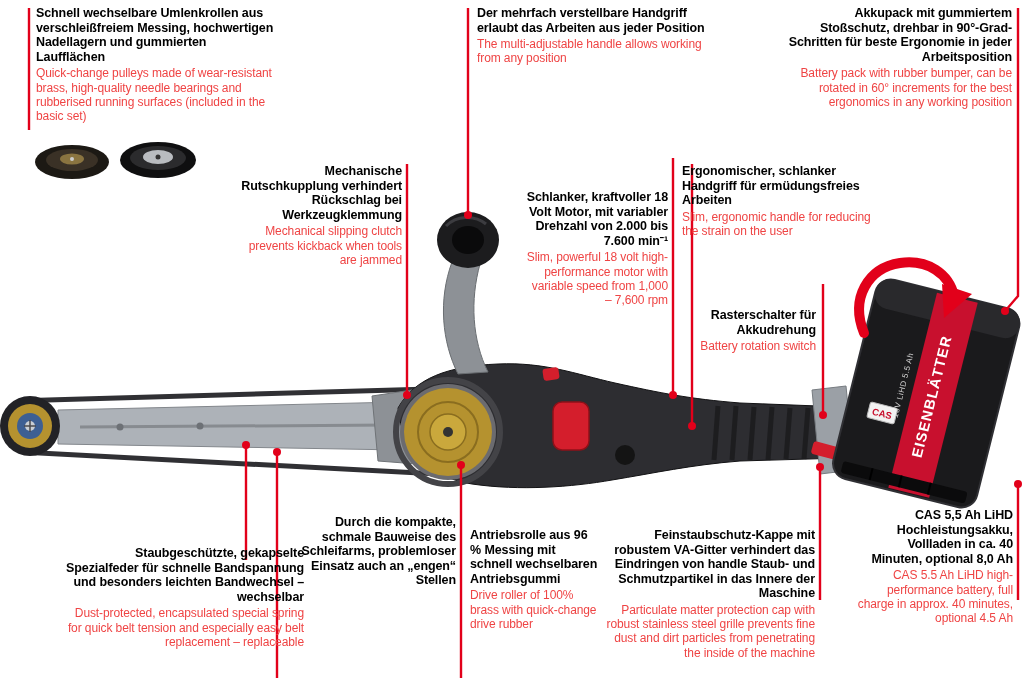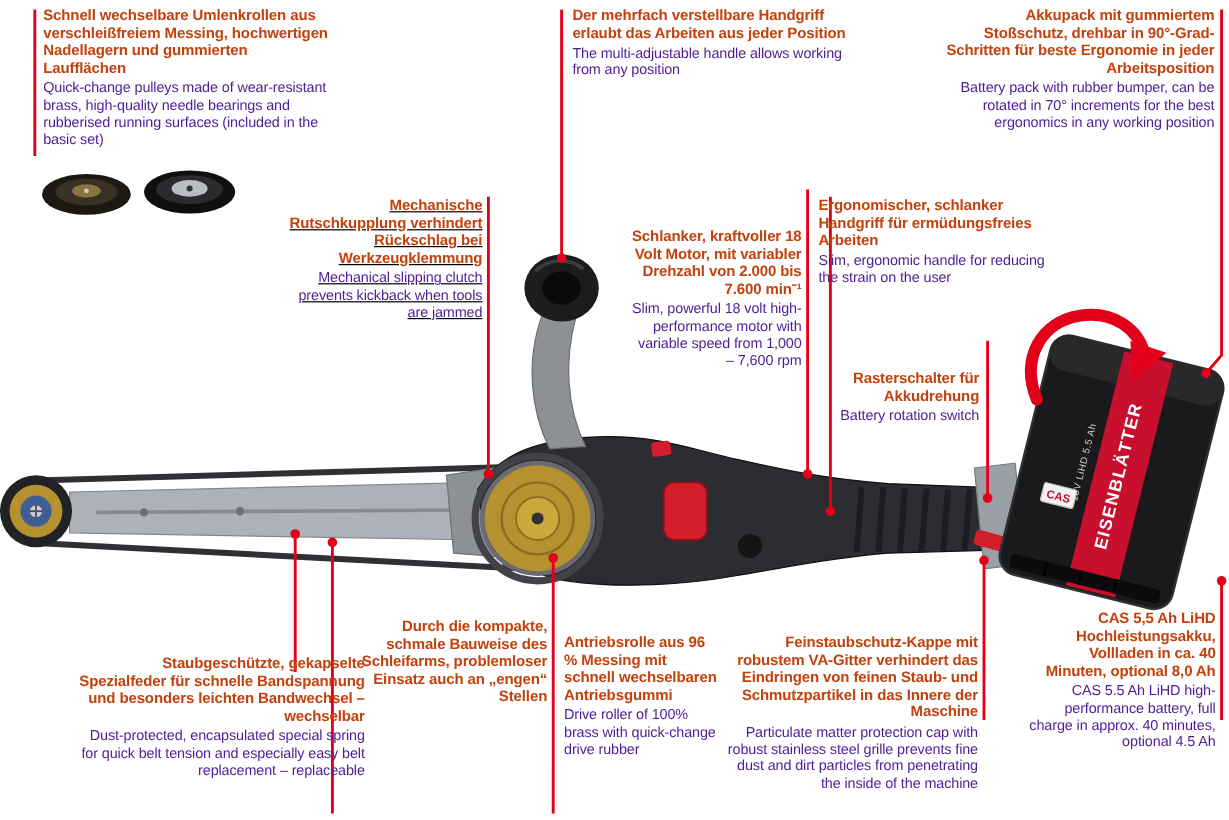--- a/index.html
+++ b/index.html
@@ -1,21 +1,21 @@
 <!DOCTYPE html>
 <html style="--accent: #e2001a; --switch-red: #d41e2c; --brand-red: #c8102e; --brass: #b5922f;"><head>
 <meta charset="utf-8">
 <style>
   html,body{margin:0;padding:0;background:#fff;}
   .stage{position:relative;width:1024px;height:683px;background:#ffffff;
          font-family:"Liberation Sans",sans-serif;overflow:hidden;}
   svg.scene{position:absolute;left:0;top:0;}
   .callout{position:absolute;color:#000;}
-  .callout .de{font-weight:bold;font-size:12.5px;line-height:14.6px;color:#c2410c;letter-spacing:-0.1px;margin-bottom:2px;}
-  .callout .en{font-size:12px;line-height:14.2px;color:#4c1d95;letter-spacing:-0.1px;}
+  .callout .de{font-weight:bold;font-size:12.5px;line-height:14.6px;color:#000000;letter-spacing:-0.1px;margin-bottom:2px;}
+  .callout .en{font-size:12px;line-height:14.2px;color:#ef4444;letter-spacing:-0.1px;}
   .ta-r{text-align:right;} .ta-l{text-align:left;}
   .line{stroke:var(--accent);stroke-width:2.4;fill:none;}
   .dot{fill:var(--accent);}
   .switch{fill:var(--switch-red);}
   .brassf{fill:var(--brass);}
   .bat-brand{font-family:"Liberation Sans",sans-serif;font-weight:bold;font-size:14.5px;fill:#ffffff;letter-spacing:1.2px;}
   .bat-spec{font-family:"Liberation Sans",sans-serif;font-size:8px;fill:#d0d0d0;letter-spacing:.5px;}
   .bat-cas{font-family:"Liberation Sans",sans-serif;font-weight:bold;font-size:9.5px;fill:var(--brand-red);}
 </style>
 </head>
@@ -168,24 +168,24 @@
     <div class="en">Quick-change pulleys made of wear-resistant brass, high-quality needle bearings and rubberised running surfaces (included in the basic set)</div>
   </div>
 
   <div class="callout ta-l" style="left:477px;top:6px;width:236px;">
     <div class="de">Der mehrfach verstellbare Handgriff erlaubt das Arbeiten aus jeder Position</div>
     <div class="en">The multi-adjustable handle allows working from any position</div>
   </div>
 
   <div class="callout ta-r" style="left:788px;top:6px;width:224px;">
     <div class="de">Akkupack mit gummiertem Stoßschutz, drehbar in 90°-Grad-Schritten für beste Ergonomie in jeder Arbeitsposition</div>
-    <div class="en">Battery pack with rubber bumper, can be rotated in 70° increments for the best ergonomics in any working position</div>
-  </div>
-
-  <div class="callout ta-r" style="left:238px;top:164px;width:164px;text-decoration:underline;">
+    <div class="en">Battery pack with rubber bumper, can be rotated in 60° increments for the best ergonomics in any working position</div>
+  </div>
+
+  <div class="callout ta-r" style="left:238px;top:164px;width:164px;">
     <div class="de">Mechanische Rutschkupplung verhindert Rückschlag bei Werkzeugklemmung</div>
     <div class="en">Mechanical slipping clutch prevents kickback when tools are jammed</div>
   </div>
 
   <div class="callout ta-r" style="left:524px;top:158px;width:144px;margin-top:32px;">
     <div class="de">Schlanker, kraftvoller 18 Volt Motor, mit variabler Drehzahl von 2.000 bis 7.600 min⁻¹</div>
     <div class="en">Slim, powerful 18 volt high-performance motor with variable speed from 1,000 – 7,600 rpm</div>
   </div>
 
   <div class="callout ta-l" style="left:682px;top:164px;width:192px;">
@@ -206,21 +206,21 @@
   <div class="callout" style="left:286px;top:515px;width:170px;">
     <div class="de ta-r">Durch die kompakte, schmale Bauweise des Schleifarms, problemloser Einsatz auch an „engen“ Stellen</div>
   </div>
 
   <div class="callout ta-l" style="left:470px;top:528px;width:128px;">
     <div class="de">Antriebsrolle aus 96 % Messing mit schnell wechselbaren Antriebsgummi</div>
     <div class="en">Drive roller of 100% brass with quick-change drive rubber</div>
   </div>
 
   <div class="callout ta-r" style="left:600px;top:528px;width:215px;">
-    <div class="de">Feinstaubschutz-Kappe mit robustem VA-Gitter verhindert das Eindringen von feinen Staub- und Schmutzpartikel in das Innere der Maschine</div>
+    <div class="de">Feinstaubschutz-Kappe mit robustem VA-Gitter verhindert das Eindringen von handle Staub- und Schmutzpartikel in das Innere der Maschine</div>
     <div class="en">Particulate matter protection cap with robust stainless steel grille prevents fine dust and dirt particles from penetrating the inside of the machine</div>
   </div>
 
   <div class="callout ta-r" style="left:855px;top:508px;width:158px;">
     <div class="de">CAS 5,5 Ah LiHD Hochleistungsakku, Vollladen in ca. 40 Minuten, optional 8,0 Ah</div>
     <div class="en">CAS 5.5 Ah LiHD high-performance battery, full charge in approx. 40 minutes, optional 4.5 Ah</div>
   </div>
 
 </div>
 

